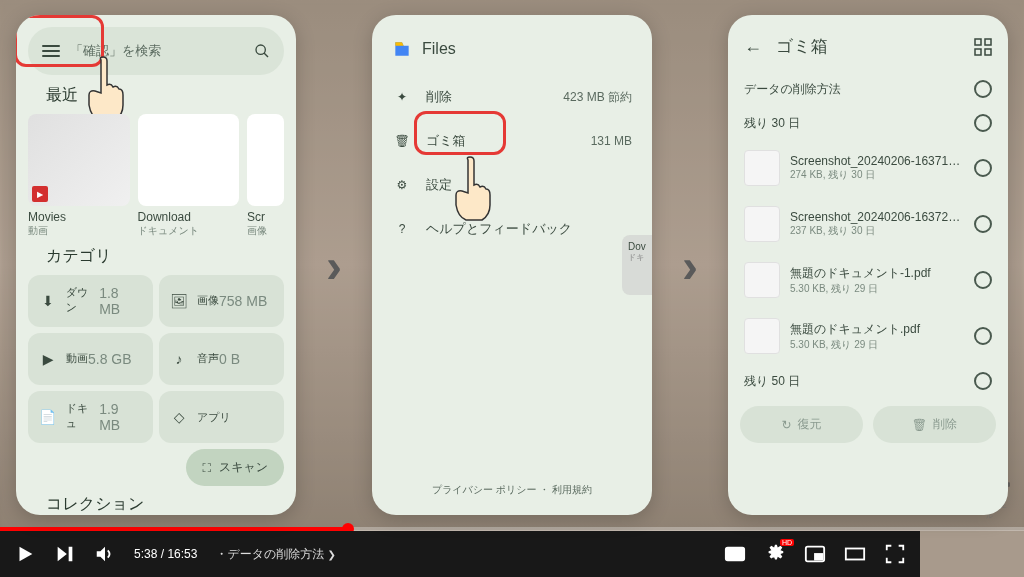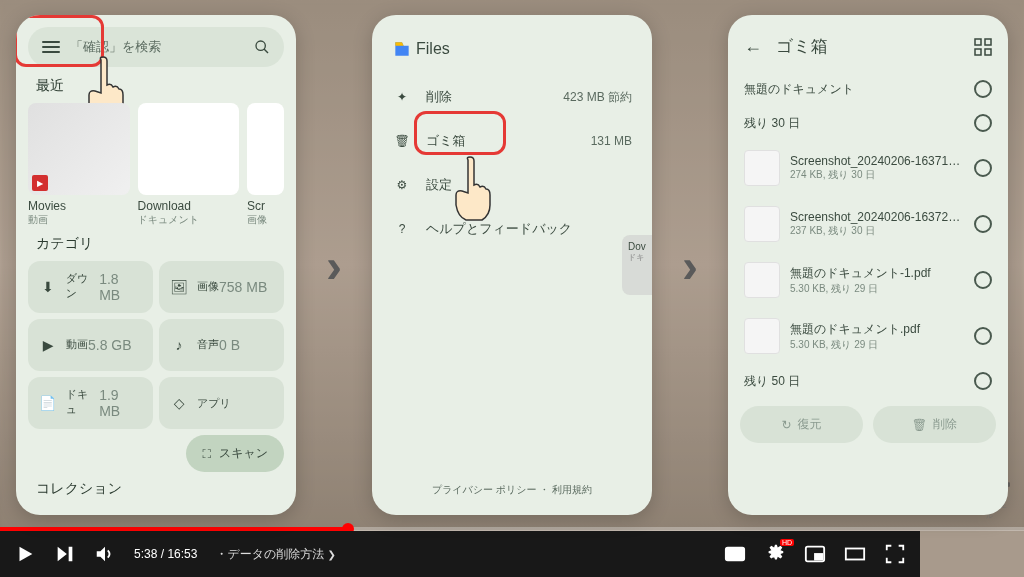--- a/index.html
+++ b/index.html
@@ -6,47 +6,47 @@
 body { width: 1024px; height: 577px; background: #a89a8c; position: relative; overflow: hidden; }
 
 .video-area { position: absolute; top: 0; left: 0; width: 1024px; height: 530px; background: linear-gradient(to bottom, #9b8d7e 0%, #b5a597 50%, #8a7d6f 100%); display: flex; align-items: center; justify-content: center; gap: 30px; filter: none; }
 .video-area::before { content: ""; position: absolute; inset: 0; background: #9b8d7e; opacity: 0.3; filter: blur(2px); }
 .video-area > * { position: relative; z-index: 1; }
 
 .phone { width: 280px; height: 500px; background: #e8efe6; border-radius: 24px; padding: 12px; overflow: hidden; font-size: 12px; color: #3a4a3f; box-shadow: 0 4px 20px rgba(0,0,0,0.2); }
 .chevron { font-size: 48px; color: #5a5a5a; font-weight: bold; user-select: none; }
 
 
-.search-bar { background: #dae4d8; border-radius: 24px; height: 40px; display: flex; align-items: center; padding: 0 14px; gap: 10px; margin-bottom: 10px; position: relative; }
+.search-bar { background: #dae4d8; border-radius: 24px; height: 48px; display: flex; align-items: center; padding: 0 14px; gap: 10px; margin-bottom: 10px; position: relative; }
 .hamburger { width: 18px; display: flex; flex-direction: column; gap: 3px; }
 .hamburger span { height: 2px; background: #3a4a3f; border-radius: 1px; }
 .search-text { flex: 1; color: #5a6a5f; font-size: 13px; }
 .mag { width: 16px; height: 16px; }
 .red-box { position: absolute; border: 3px solid #e53935; border-radius: 12px; pointer-events: none; }
 .hand { position: absolute; width: 50px; height: 70px; pointer-events: none; }
 
-.section-title { font-size: 14px; font-weight: 500; margin: 8px 8px; color: #2a3a2f; }
+.section-title { font-size: 16px; font-weight: 500; margin: 8px 18px; color: #2a3a2f; }
 .recent-row { display: flex; gap: 8px; margin-bottom: 6px; }
 .recent-item { width: 110px; }
 .recent-thumb { width: 100%; height: 92px; background: #fff; border-radius: 8px; margin-bottom: 4px; position: relative; overflow: hidden; }
 .recent-thumb.movie { background: linear-gradient(135deg, #e0e0e0, #f0f0f0); }
 .recent-thumb.movie::after { content: "▶"; position: absolute; bottom: 4px; left: 4px; background: #d32f2f; color: white; width: 16px; height: 16px; font-size: 8px; display: flex; align-items: center; justify-content: center; border-radius: 2px; }
 .recent-name { font-size: 12px; font-weight: 500; }
 .recent-sub { font-size: 10px; color: #7a8a7f; }
 
 .cat-grid { display: grid; grid-template-columns: 1fr 1fr; gap: 6px; }
 .cat-card { background: #d8e2d6; border-radius: 12px; padding: 10px; display: flex; align-items: center; gap: 8px; height: 52px; }
 .cat-icon { width: 20px; height: 20px; display: flex; align-items: center; justify-content: center; font-size: 14px; }
 .cat-text { display: flex; flex-direction: row; }
 .cat-name { font-size: 11px; font-weight: 500; }
 .cat-size { font-size: 14px; color: #7a8a7f; }
 .scan-btn { background: #c2d4c0; border-radius: 20px; padding: 10px 16px; display: flex; align-items: center; gap: 8px; justify-content: center; font-size: 12px; font-weight: 500; }
 
 
-.drawer-header { display: flex; align-items: center; gap: 4px; padding: 12px 8px 16px; }
+.drawer-header { display: flex; align-items: center; gap: 10px; padding: 12px 8px 16px; }
 .files-logo { width: 20px; height: 20px; }
 .drawer-title { font-size: 16px; font-weight: 500; }
 .drawer-item { display: flex; align-items: center; padding: 12px 8px; gap: 14px; }
 .drawer-icon { width: 20px; height: 20px; display: flex; align-items: center; justify-content: center; }
 .drawer-label { flex: 1; font-size: 13px; }
 .drawer-val { font-size: 12px; color: #5a6a5f; }
 .drawer-footer { position: absolute; bottom: 18px; left: 0; right: 0; text-align: center; font-size: 10px; color: #5a6a5f; }
 
 .phone2-bg { position: absolute; right: -50px; top: 50%; transform: translateY(-50%); width: 80px; height: 60px; background: rgba(200,200,200,0.5); border-radius: 8px; }
 
@@ -228,21 +228,21 @@
       <div style="font-size:18px;">←</div>
       <div class="trash-title">ゴミ箱</div>
       <svg class="grid-icon" viewBox="0 0 18 18" fill="none" stroke="#3a4a3f" stroke-width="1.5">
           <rect x="1" y="1" width="6" height="6"></rect>
           <rect x="11" y="1" width="6" height="6"></rect>
           <rect x="1" y="11" width="6" height="6"></rect>
           <rect x="11" y="11" width="6" height="6"></rect>
         </svg>
     </div>
     <div class="trash-row header-row">
-      <div class="group-label">無題のドキュメント</div>
+      <div class="group-label">データの削除方法</div>
       <div class="radio"></div>
     </div>
 
     <div class="trash-row header-row">
       <div class="group-label">残り 30 日</div>
       <div class="radio"></div>
     </div>
     <div class="trash-row">
       <div class="trash-thumb"></div>
       <div class="trash-info">

